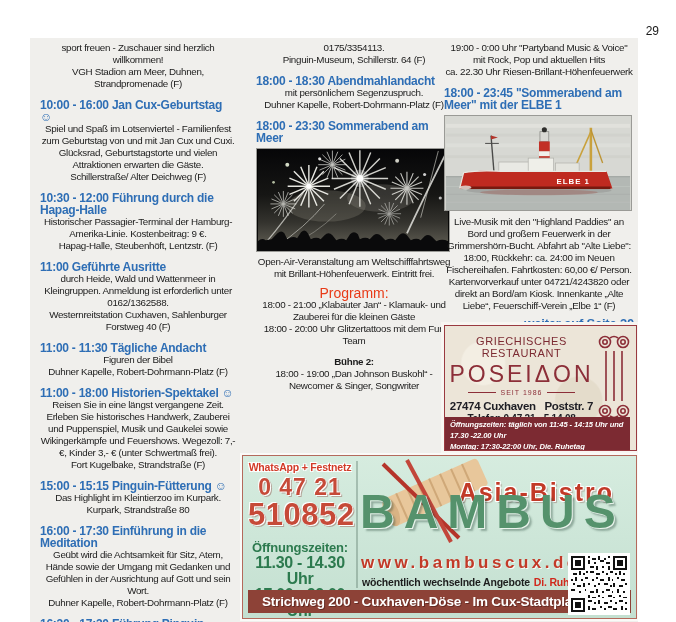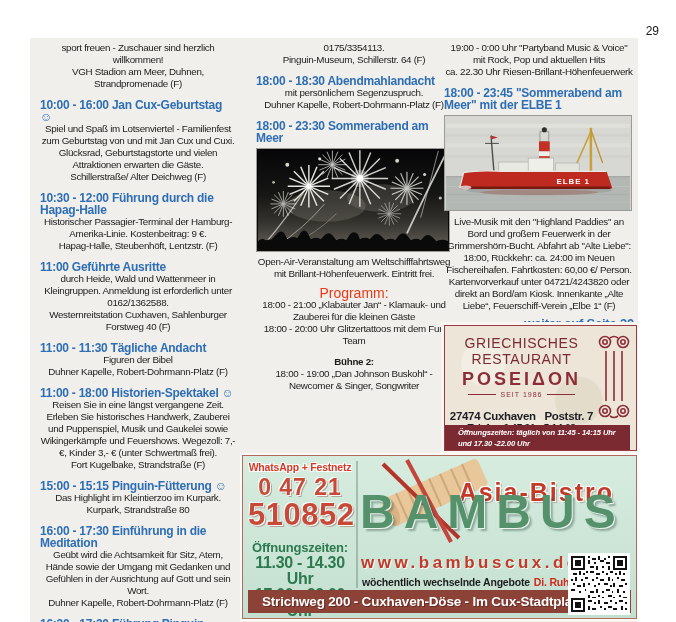--- a/index.html
+++ b/index.html
@@ -24,29 +24,29 @@
   .continue { margin-top:4px; text-align:right; font-size:13px; font-weight:bold; color:#2e6eb5; letter-spacing:-0.2px; }
 
   
   .poseidon { position:absolute; left:414px; top:287px; width:193px; height:126px;
               background:#ece5d8;
               background-image:radial-gradient(circle at 20% 30%, #f3eee3 0 12%, transparent 13%),
                                radial-gradient(circle at 70% 60%, #e4dccb 0 15%, transparent 16%),
                                radial-gradient(circle at 45% 85%, #f1ebdf 0 10%, transparent 11%);
               border:1px solid #9a3a40; box-shadow:0 0 0 3px #f8f6f2; overflow:hidden; }
   .pos-inner { position:absolute; left:4px; top:5px; right:42px; text-align:center; color:#7c2a32; }
-  .pos-cat { font-size:14px; letter-spacing:0.6px; margin-top:4px; color:#7c2a32; }
-  .pos-name { font-size:18px; letter-spacing:3px; color:#8c2e38; margin-top:2px; font-weight:bold; }
+  .pos-cat { font-size:11px; letter-spacing:0.6px; margin-top:4px; color:#7c2a32; }
+  .pos-name { font-size:23px; letter-spacing:3px; color:#8c2e38; margin-top:2px; font-weight:normal; }
   .pos-since { font-size:7px; letter-spacing:1px; color:#8c2e38; display:flex; align-items:center; justify-content:center; gap:5px; margin-top:1px; }
   .pos-since::before, .pos-since::after { content:""; display:block; width:28px; height:1px; background:#8c2e38; }
-  .pos-addr { font-size:11.5px; font-weight:bold; color:#1d1d24; letter-spacing:-0.3px; margin-top:12px; white-space:pre; }
+  .pos-addr { font-size:11.5px; font-weight:bold; color:#1d1d24; letter-spacing:-0.3px; margin-top:4px; white-space:pre; }
   .pos-phone { font-size:10px; font-weight:bold; color:#1d1d24; letter-spacing:-0.2px; margin-top:1px; }
   .pos-web { font-size:12px; font-weight:bold; color:#8c2e38; letter-spacing:-0.2px; margin-top:2px; }
-  .pos-hours { position:absolute; left:0; right:6px; bottom:0; height:25px; background:#7c2a32; color:#fff;
-               font-size:7.6px; font-style:italic; font-weight:bold; line-height:11px; padding:2px 13px; letter-spacing:-0.1px; }
+  .pos-hours { position:absolute; left:0; right:6px; bottom:0; height:33px; background:#7c2a32; color:#fff;
+               font-size:7.6px; font-style:italic; font-weight:bold; line-height:11px; padding:2px 5px; letter-spacing:-0.1px; }
   .pos-col { position:absolute; right:4px; top:5px; }
 
   
   .bambus { position:absolute; left:212px; top:417px; width:395px; height:164px;
             background:linear-gradient(#d6ecdf, #c4e0d1); border:1px solid #b46a5c;
             box-shadow:0 0 0 2px #fafaf8; overflow:hidden; }
   .bam-left { position:absolute; left:5px; top:5px; width:104px; text-align:center; }
   .bam-wa { font-size:10.5px; font-weight:bold; color:#d23b28; letter-spacing:-0.2px;
             text-shadow:1px 1px 0 #fff,-1px -1px 0 #fff,1px -1px 0 #fff,-1px 1px 0 #fff; }
   .bam-tel1 { font-size:23px; font-weight:bold; color:#c64a38; letter-spacing:1px; line-height:24px; margin-top:2px;

